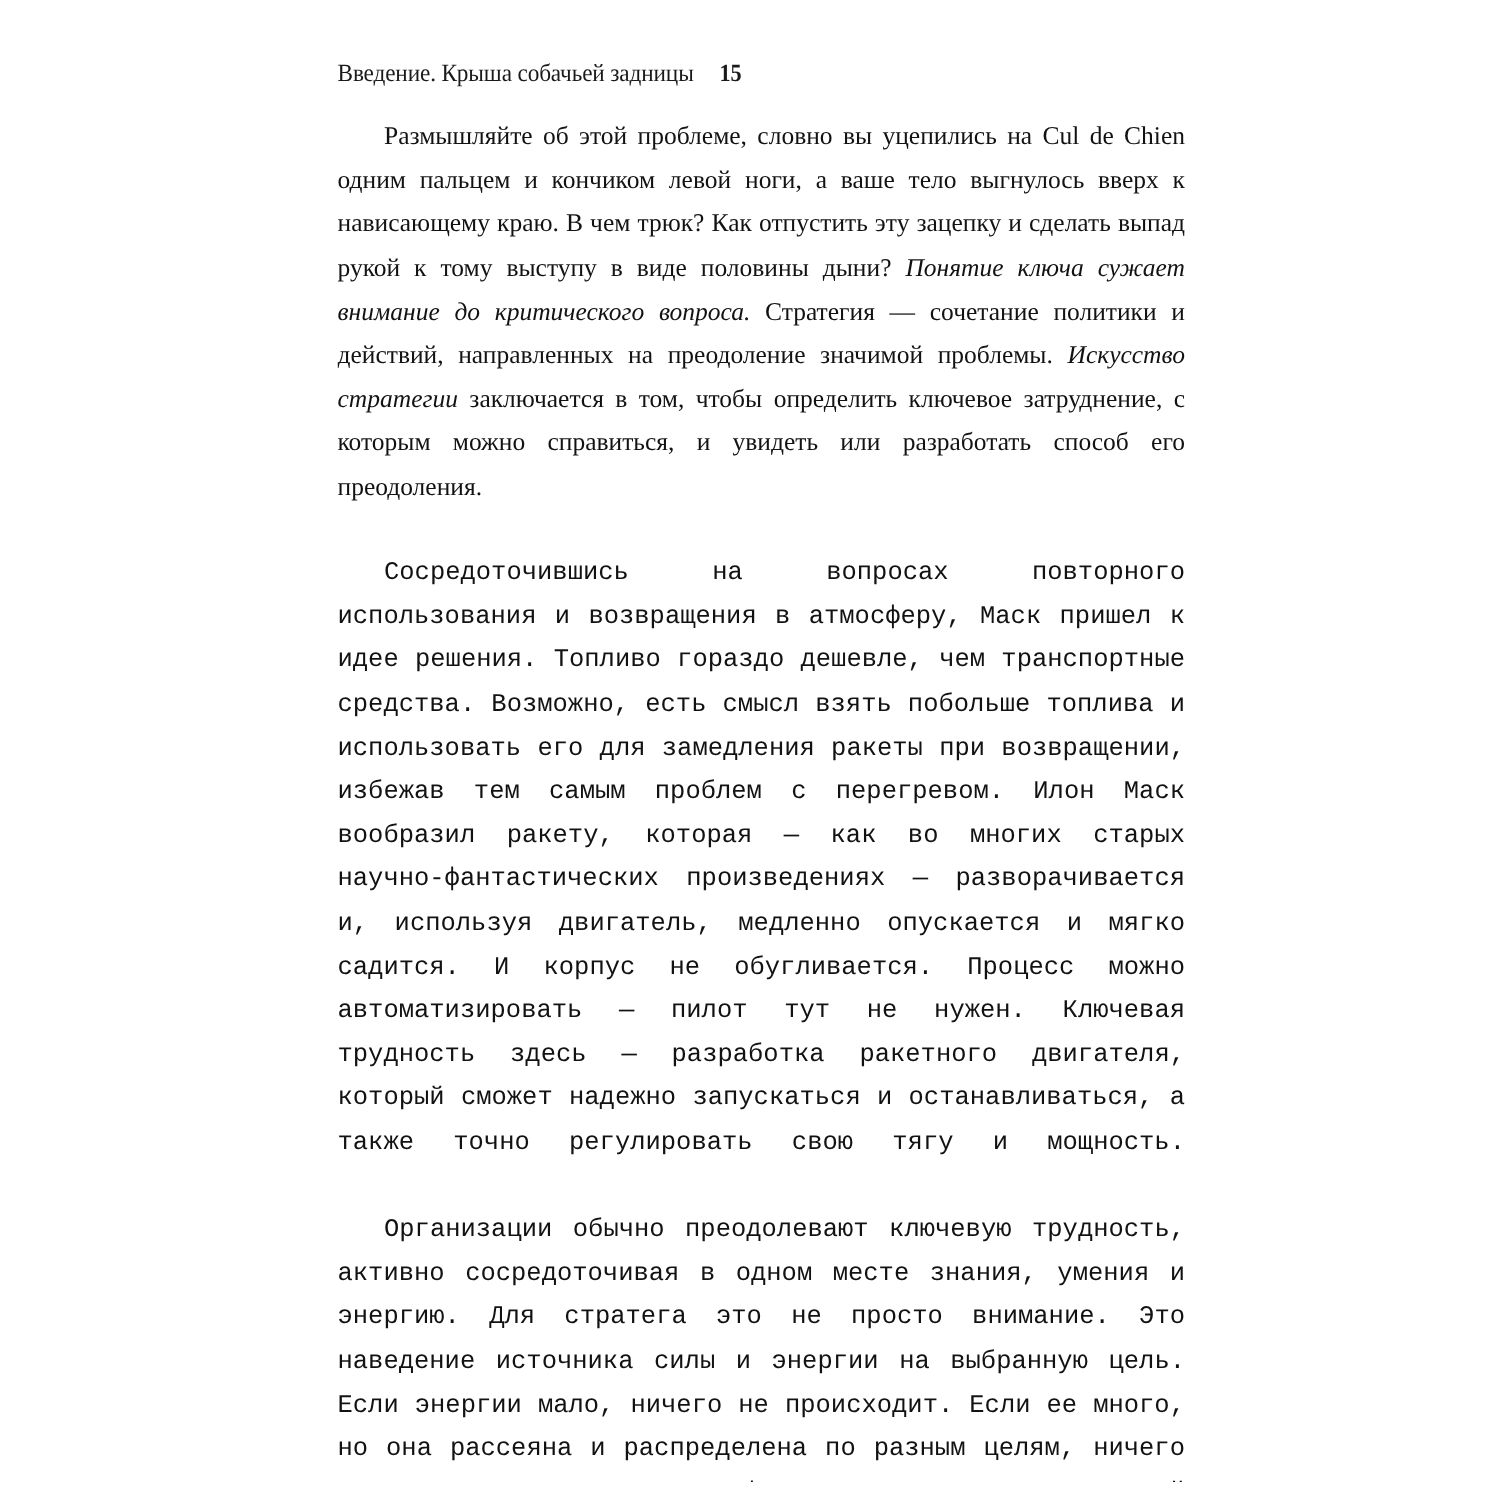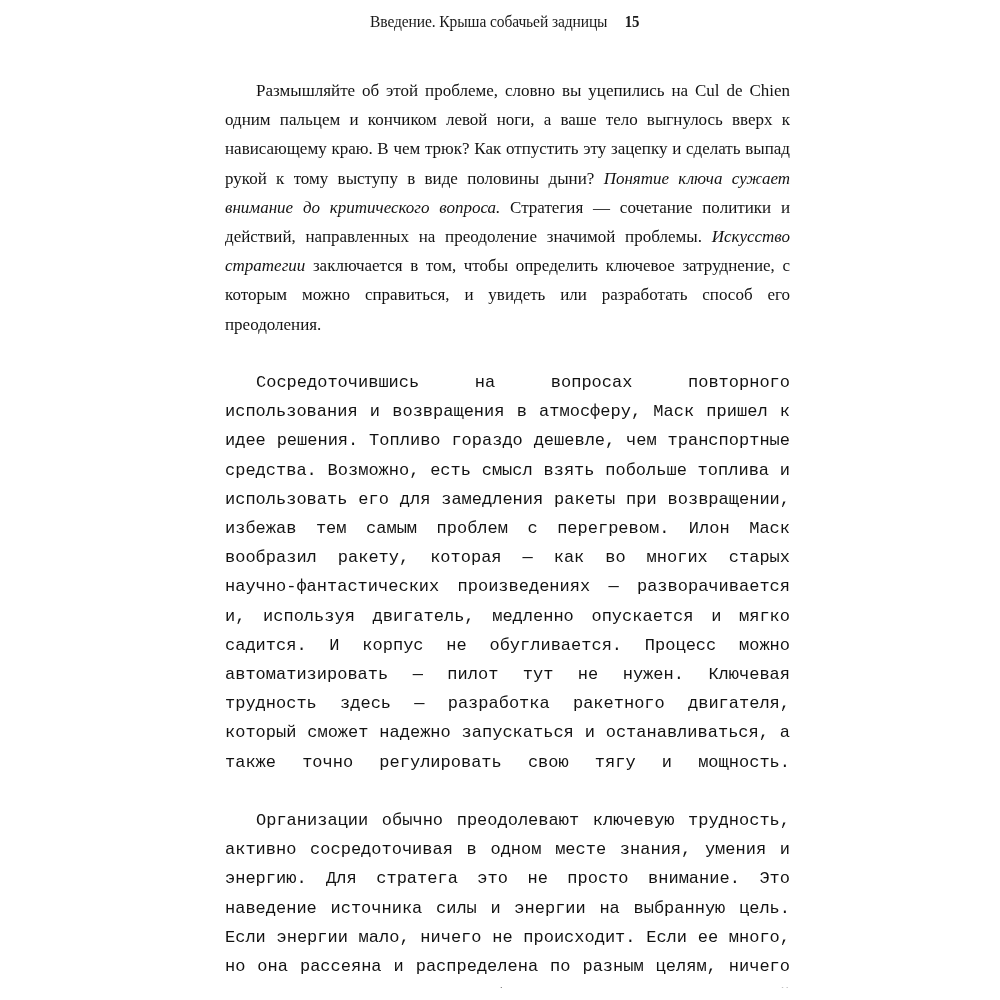--- a/index.html
+++ b/index.html
@@ -19,27 +19,27 @@
     position: relative;
     width: 1000px;
     height: 1000px;
     background: #ffffff;
     box-sizing: border-box;
   }
 
   
   .running-head {
     position: absolute;
-    top: 12px;
+    top: 39px;
     left: 225px;
     width: 560px;
     height: 26px;
     display: flex;
     align-items: baseline;
-    justify-content: center;
+    justify-content: flex-start;
   }
   .running-head-title {
     font-family: "Liberation Serif", "DejaVu Serif", serif;
     font-size: 16.5px;
     line-height: 20px;
     letter-spacing: -0.1px;
     color: #1a1a1a;
     white-space: nowrap;
     transform: scaleX(0.94);
     transform-origin: left center;

